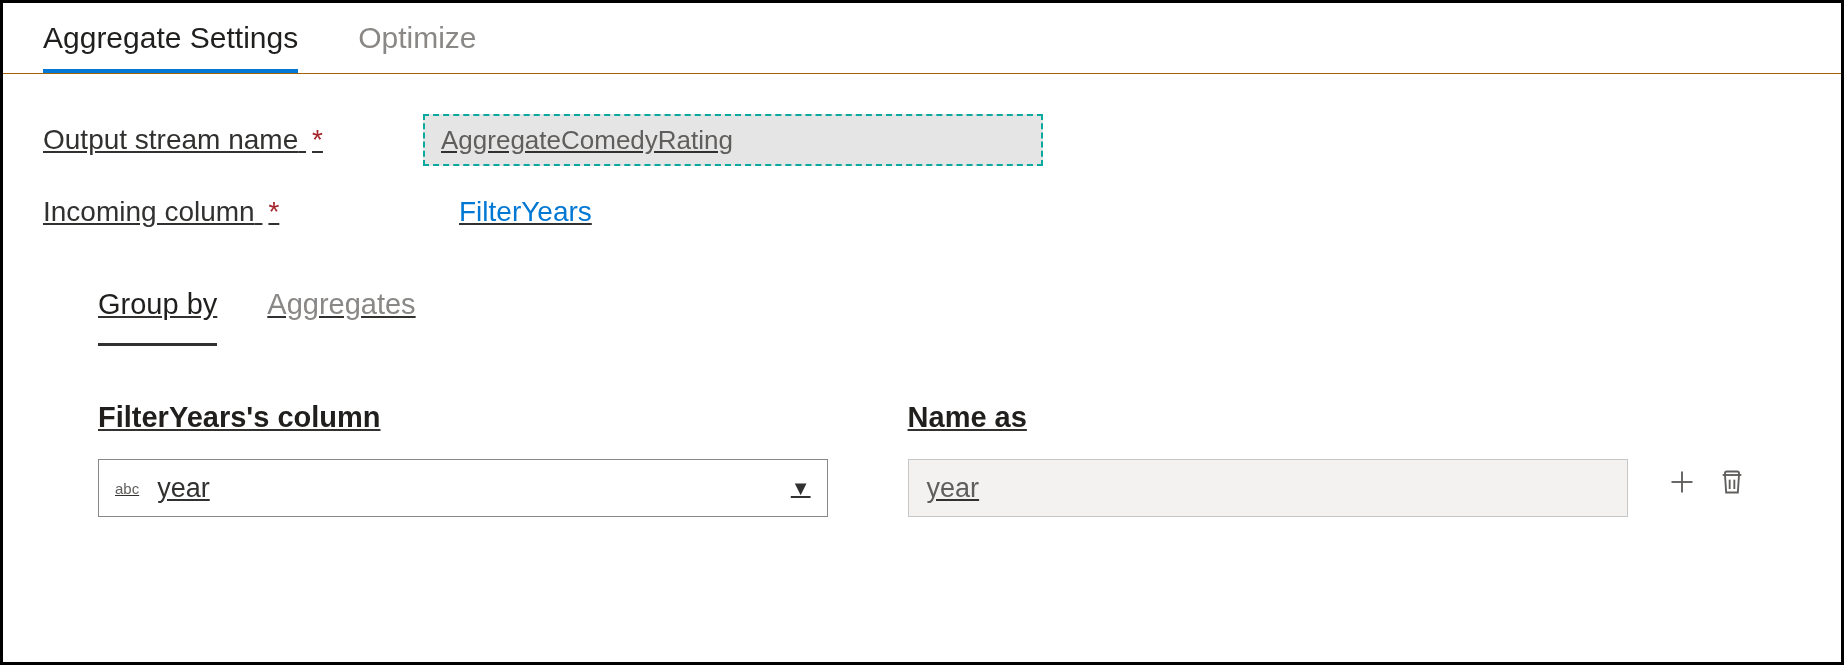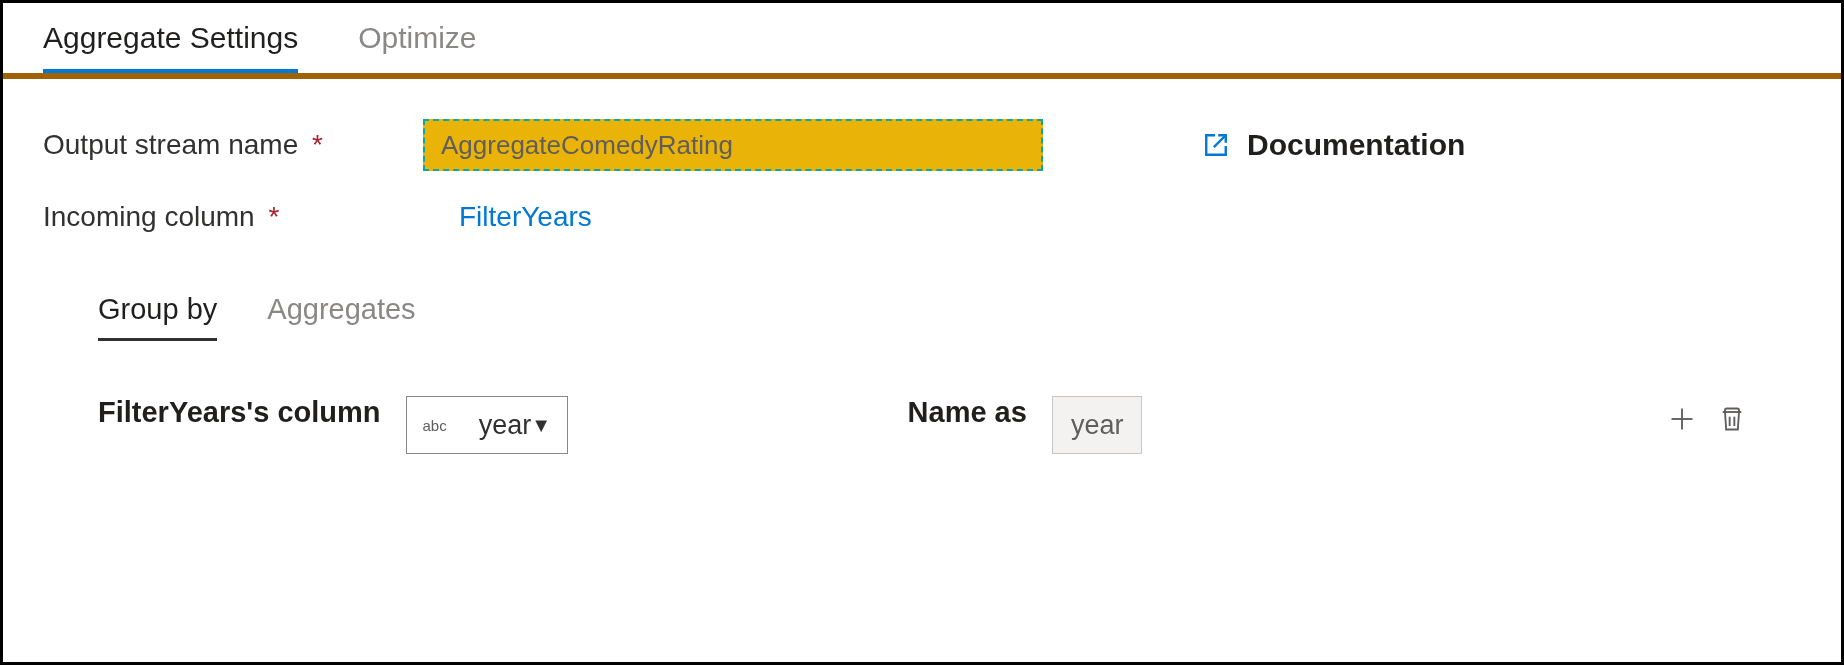--- a/index.html
+++ b/index.html
@@ -10,21 +10,21 @@
       width: 1844px;
       height: 665px;
       border: 3px solid #000;
       padding: 0;
       overflow: hidden;
     }
     .tabs {
       display: flex;
       gap: 60px;
       padding: 18px 40px 0 40px;
-      border-bottom: 6px solid #a16207;
+      border-bottom: 1px solid #a16207;
       align-items: flex-end;
     }
     .tab {
       font-size: 30px;
       padding-bottom: 14px;
       color: #8a8886;
       cursor: pointer;
       border-bottom: 4px solid transparent;
       display: flex;
       align-items: center;
@@ -37,20 +37,21 @@
     }
     .status-dot {
       width: 16px;
       height: 16px;
       border-radius: 50%;
       background: #4caf50;
       display: inline-block;
     }
     .form-area {
       padding: 40px 40px 20px 40px;
+      text-decoration: underline;
     }
     .form-row {
       display: flex;
       align-items: center;
       margin-bottom: 30px;
     }
     .form-label {
       font-size: 28px;
       color: #323130;
       width: 380px;
@@ -60,21 +61,21 @@
       color: #a4262c;
       margin-left: 6px;
     }
     .text-input {
       width: 620px;
       height: 52px;
       border: 2px dashed #0aa89e;
       padding: 0 16px;
       font-size: 26px;
       color: #605e5c;
-      background: #eab308;
+      background: #e5e5e5;
     }
     .link-value {
       font-size: 28px;
       color: #0078d4;
       cursor: pointer;
       margin-left: 36px;
     }
     .doc-link {
       display: flex;
       align-items: center;
@@ -93,38 +94,39 @@
       color: #201f1e;
     }
     .subtabs {
       display: flex;
       gap: 50px;
       padding: 30px 20px 0 55px;
     }
     .subtab {
       font-size: 29px;
       color: #8a8886;
-      padding-bottom: 12px;
+      padding-bottom: 22px;
       cursor: pointer;
       border-bottom: 3px solid transparent;
     }
     .subtab.active {
       color: #201f1e;
       border-bottom: 3px solid #323130;
     }
     .columns-area {
       padding: 55px 55px 0 55px;
       display: flex;
       gap: 40px;
       align-items: flex-start;
     }
     .col-group {
       display: flex;
-      flex-direction: row;
+      flex-direction: column;
       gap: 25px;
+      justify-content: flex-end;
     }
     .col-group.left { width: 800px; }
     .col-group.right { width: 790px; margin-left: 40px; }
     .col-header {
       font-size: 29px;
       font-weight: 600;
       color: #201f1e;
     }
     .dropdown {
       height: 58px;
@@ -132,21 +134,21 @@
       display: flex;
       align-items: center;
       padding: 0 16px;
       cursor: pointer;
       background: #fff;
       justify-content: space-between;
     }
     .dropdown-left {
       display: flex;
       align-items: center;
-      gap: 32px;
+      gap: 18px;
     }
     .type-badge {
       font-size: 15px;
       color: #605e5c;
       font-family: "Segoe UI", sans-serif;
     }
     .dropdown-value {
       font-size: 27px;
       color: #323130;
     }
@@ -191,30 +193,20 @@
   </div>
 </div>
 
 <div class="form-area">
   <div class="form-row">
     <div class="form-label">
       <span>Output stream name</span>
       <span class="required">*</span>
     </div>
     <input class="text-input" type="text" value="AggregateComedyRating" style="">
-    <div class="doc-link">
-      <span class="external-icon">
-        <svg viewBox="0 0 24 24" fill="none" stroke="currentColor" stroke-width="2.2">
-          <path d="M14 3h7v7"></path>
-          <path d="M10 14L21 3"></path>
-          <path d="M21 14v7H3V3h7" stroke-linecap="square" fill="none"></path>
-        </svg>
-      </span>
-      <span class="doc-text">Documentation</span>
-    </div>
   </div>
 
   <div class="form-row">
     <div class="form-label">
       <span>Incoming column</span>
       <span class="required">*</span>
     </div>
     <span class="link-value">FilterYears</span>
   </div>
 

